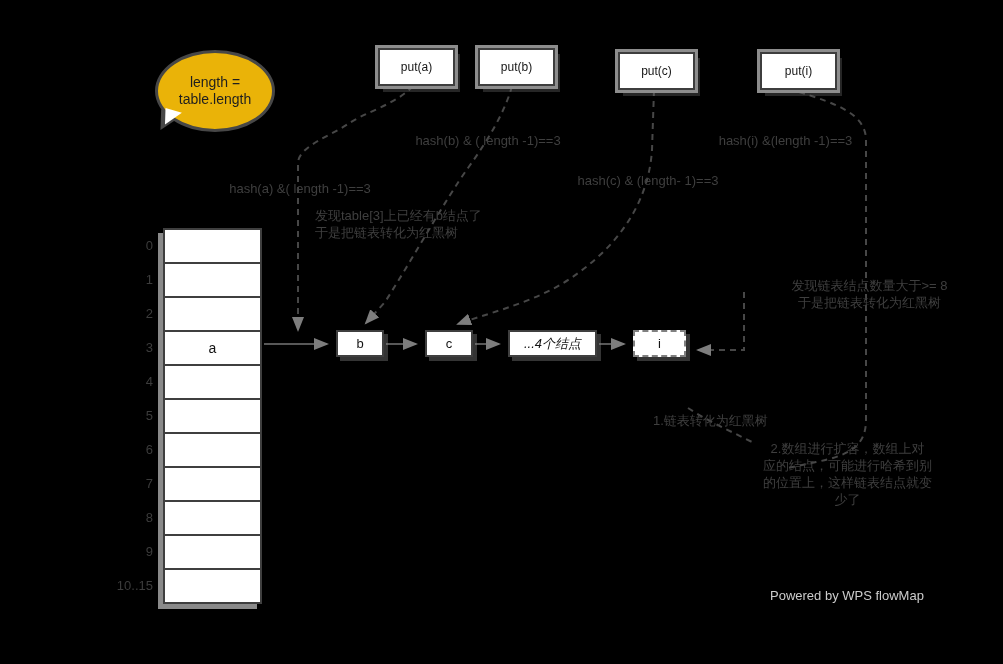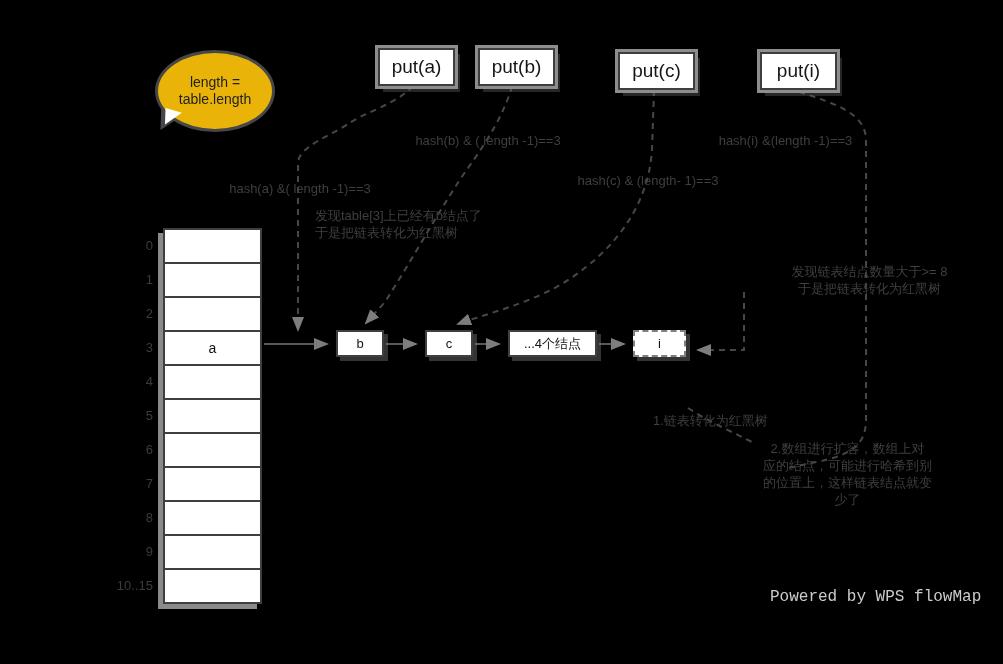--- a/index.html
+++ b/index.html
@@ -22,21 +22,21 @@
   .bubble-tail-inner{
     position:absolute;left:163px;top:110px;width:0;height:0;border-style:solid;
     border-width:16px 13px 0 4px;border-color:#ffffff transparent transparent transparent;
     transform:rotate(16deg);z-index:4;
   }
   
   .put{
     position:absolute;width:73px;height:34px;background:#ffffff;
     border:2px solid #3e3e3e;box-shadow:0 0 0 3px #8d8d8d,5px 6px 0 rgba(110,110,110,.35);
     display:flex;align-items:center;justify-content:center;
-    font-size:19px;color:#161616;z-index:3;
+    font-size:12px;color:#161616;z-index:3;
   }
   
   .dim{position:absolute;color:#3f3f3f;font-size:13px;line-height:17px;z-index:2;}
   .dim.center{text-align:center;}
   
   .htable{position:absolute;left:163px;top:228px;width:99px;box-shadow:-5px 5px 0 #8a8a8a;z-index:3;}
   .bucket{
     box-sizing:border-box;width:99px;height:36px;background:#ffffff;
     border:2px solid #3f3f3f;margin-top:-2px;
     display:flex;align-items:center;justify-content:center;
@@ -52,21 +52,21 @@
     position:absolute;top:330px;box-sizing:border-box;height:27px;background:#ffffff;
     border:2px solid #3f3f3f;box-shadow:4px 4px 0 rgba(130,130,130,.40);
     display:flex;align-items:center;justify-content:center;
     font-size:13px;color:#141414;z-index:3;
   }
   .node.dashed{border:2px dashed #808080;}
   
   #wires{position:absolute;left:0;top:0;z-index:1;}
   .footer{
     position:absolute;left:770px;top:588px;color:#cccccc;
-    font-family:Liberation Mono, monospace;font-size:16px;z-index:2;
+    font-family:Liberation Sans, sans-serif;font-size:13px;z-index:2;
   }
 </style>
 </head>
 <body>
 
 <div id="stage">
 
   <svg id="wires" width="1003" height="664">
     <defs>
       <marker id="ah" markerWidth="9" markerHeight="8" refX="6.5" refY="3" orient="auto">
@@ -113,21 +113,21 @@
 
   <div class="dim center" style="left:216px;top:180px;width:168px;">hash(a) &amp;( length -1)==3</div>
   <div class="dim center" style="left:398px;top:132px;width:180px;">hash(b) &amp; ( length -1)==3</div>
   <div class="dim center" style="left:568px;top:172px;width:160px;">hash(c) &amp; (length- 1)==3</div>
   <div class="dim center" style="left:703px;top:132px;width:165px;">hash(i) &amp;(length -1)==3</div>
 
   <div class="dim" style="left:315px;top:207px;width:210px;">
     <div>发现table[3]上已经有b结点了</div>
     <div>于是把链表转化为红黑树</div>
   </div>
-  <div class="dim center" style="left:772px;top:263px;width:195px;">
+  <div class="dim center" style="left:772px;top:277px;width:195px;">
     <div>发现链表结点数量大于&gt;= 8</div>
     <div>于是把链表转化为红黑树</div>
   </div>
   <div class="dim" style="left:653px;top:412px;width:170px;">1.链表转化为红黑树</div>
   <div class="dim center" style="left:755px;top:440px;width:185px;">
     <div>2.数组进行扩容，数组上对</div>
     <div>应的结点，可能进行哈希到别</div>
     <div>的位置上，这样链表结点就变</div>
     <div>少了</div>
   </div>
@@ -179,21 +179,21 @@
         <span></span>
       </div>
   </div>
 
   <div class="node" style="left:336px;width:48px;">
       <span>b</span>
     </div>
   <div class="node" style="left:425px;width:48px;">
       <span>c</span>
     </div>
-  <div class="node" style="left:508px;width:89px;">
+  <div class="node" style="left:508px;width:89px;font-style:italic;">
       <span>...4个结点</span>
     </div>
   <div class="node dashed" style="left:633px;width:53px;">
       <span>i</span>
     </div>
 
   <div class="footer">Powered by WPS flowMap</div>
 
 </div>
 

